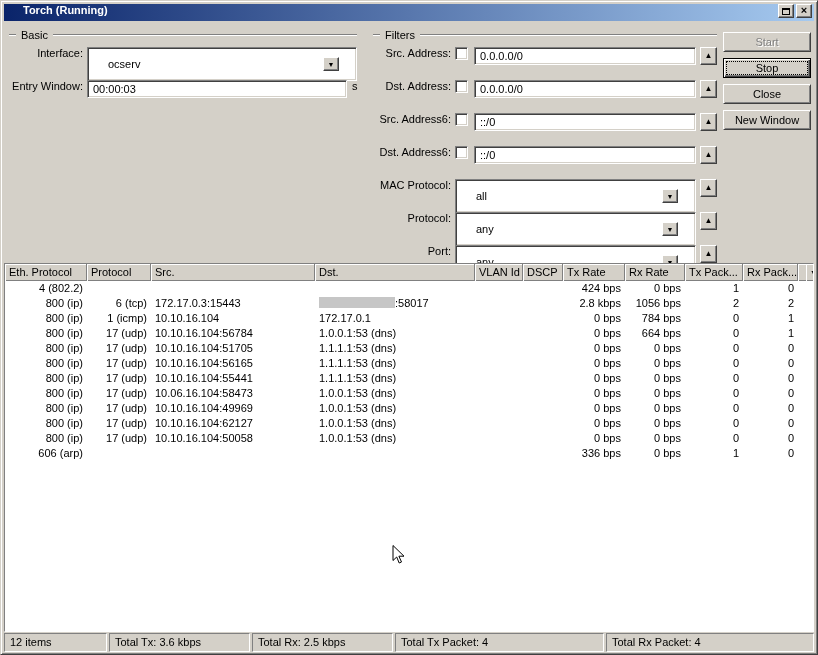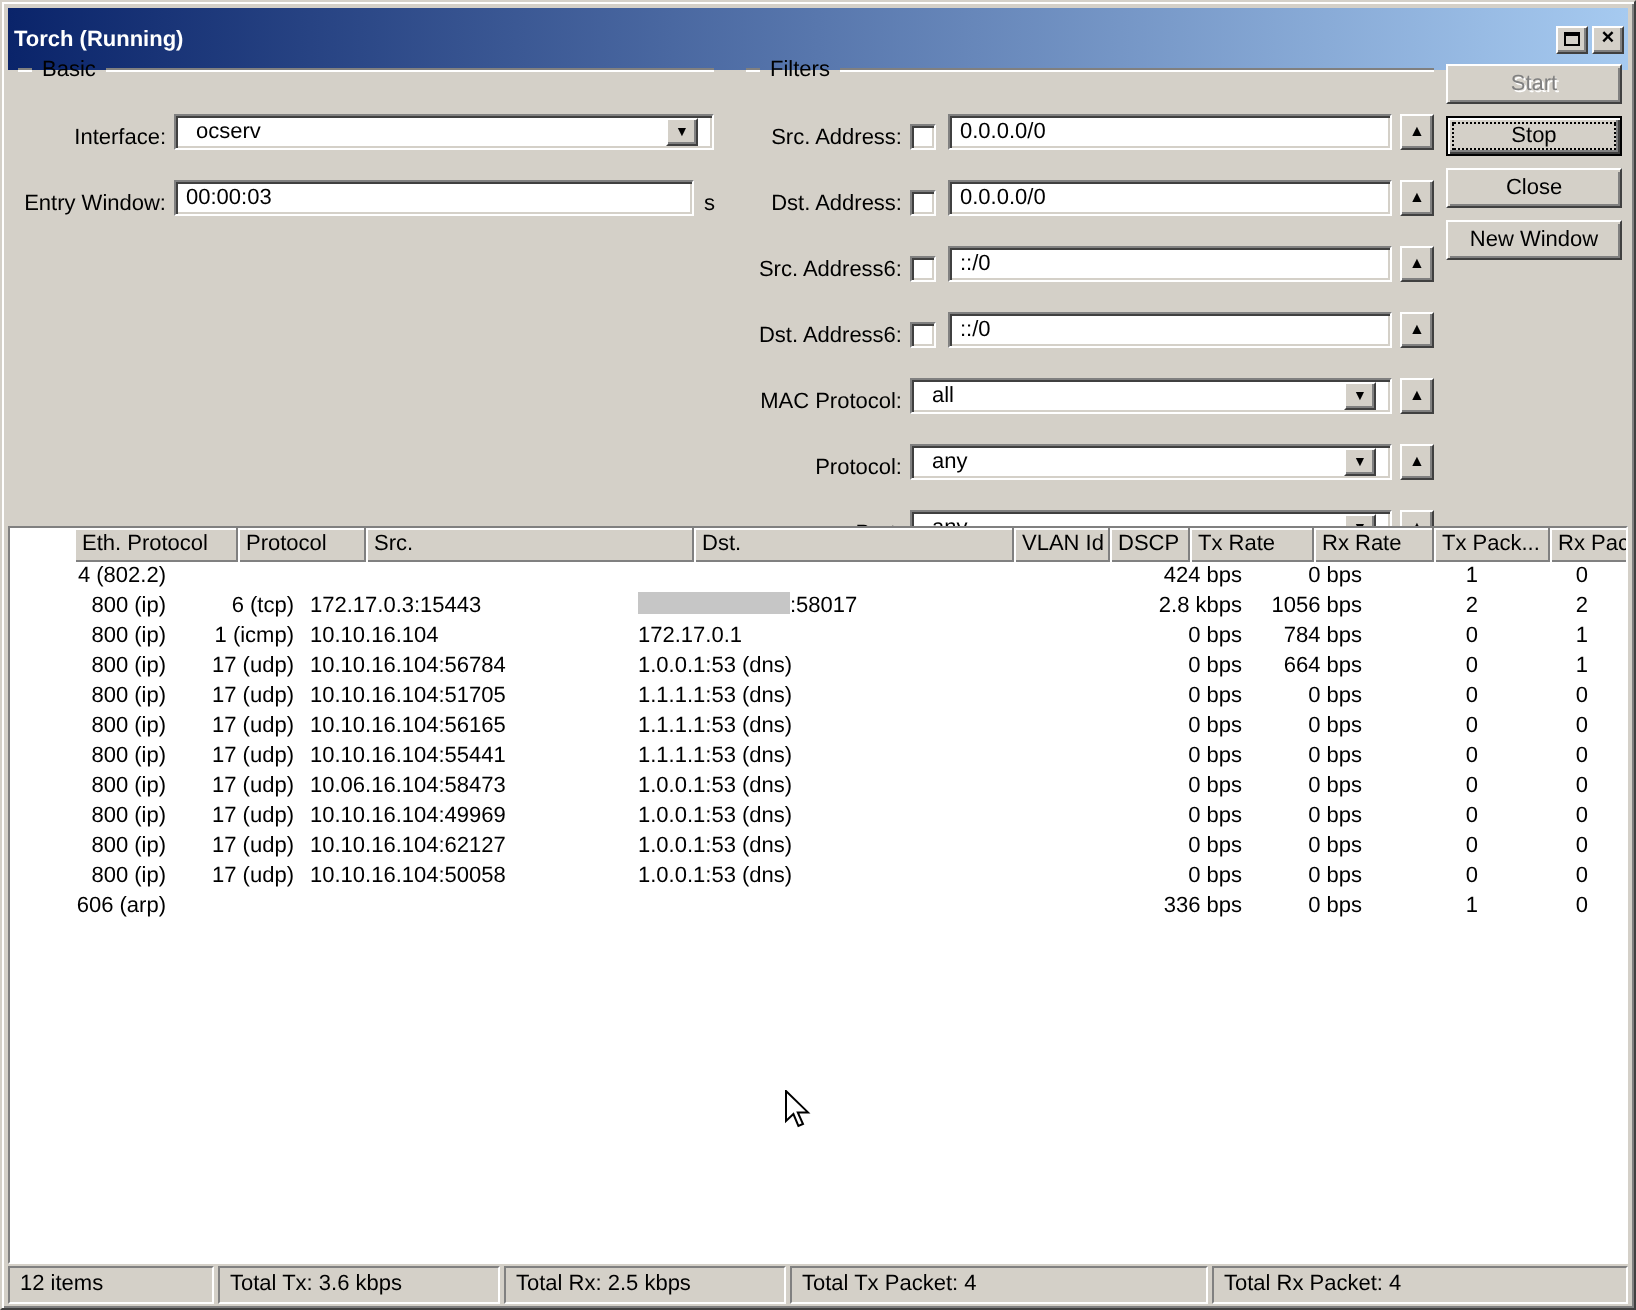--- a/index.html
+++ b/index.html
@@ -8,23 +8,23 @@
     font-family:"Liberation Sans","DejaVu Sans",sans-serif;
     font-size:11px; color:#000; background:#808080; overflow:hidden;
   }
   .window {
     position:relative; width:818px; height:655px; background:#d4d0c8;
     border:1px solid; border-color:#d4d0c8 #404040 #404040 #d4d0c8;
     box-shadow: inset 1px 1px 0 #ffffff, inset -1px -1px 0 #808080;
   }
   
   .titlebar {
-    position:absolute; left:3px; top:3px; width:810px; height:31px;
+    position:absolute; left:3px; top:3px; width:810px; height:17px;
     background:linear-gradient(90deg,#0a246a,#a6caf0);
-    display:flex; align-items:center; padding:0 2px 0 3px;
+    display:flex; align-items:flex-start; padding:0 2px 0 19px;
   }
   .title { color:#fff; font-weight:bold; flex:1; white-space:nowrap; overflow:hidden; }
   .tbtn {
     width:16px; height:14px; margin-left:2px; background:#d4d0c8;
     border:1px solid; border-color:#fff #404040 #404040 #fff;
     box-shadow: inset -1px -1px 0 #808080;
     display:flex; align-items:center; justify-content:center;
     font-size:11px; line-height:1; color:#000; padding:0; cursor:default;
   }
   .max-glyph { display:block; width:8px; height:7px; border:1px solid #000; border-top-width:2px; }
@@ -32,36 +32,36 @@
   
   .sep { display:flex; align-items:center; height:12px; margin-bottom:6px; }
   .sepline { height:2px; border-top:1px solid #808080; border-bottom:1px solid #fff; }
   .sep .lead { width:7px; }
   .sep .tail { flex:1; }
   .seplabel { padding:0 5px; white-space:nowrap; }
   
   .group { position:absolute; }
   .basic { left:8px; top:28px; width:348px; }
   .filters { left:372px; top:28px; width:344px; }
-  .frow { display:flex; height:28px; margin-bottom:5px; align-items:flex-end; }
+  .frow { display:flex; height:28px; margin-bottom:5px; align-items:flex-start; }
   .flabel { text-align:right; margin-right:4px; white-space:nowrap; }
   .basic .flabel { width:74px; flex:none; }
   .filters .flabel { width:78px; flex:none; }
   .field, .combo {
     background:#fff; height:18px;
     border:1px solid; border-color:#808080 #fff #fff #808080;
     box-shadow: inset 1px 1px 0 #404040, inset -1px -1px 0 #d4d0c8;
   }
   input.field, input.bare {
     font-family:"Liberation Sans","DejaVu Sans",sans-serif; font-size:11px; color:#000; outline:none;
   }
   input.field { padding:0 5px; }
   .grow { flex:1; min-width:0; }
   .w260 { width:260px; flex:none; }
-  .combo { display:flex; align-items:center; padding:6px; }
+  .combo { display:flex; align-items:center; padding:16px; }
   input.bare { border:none; background:transparent; flex:1; min-width:0; padding:0 4px; height:14px; }
   .raised {
     background:#d4d0c8; border:1px solid; border-color:#fff #404040 #404040 #fff;
     box-shadow: inset -1px -1px 0 #808080;
   }
   .dropbtn {
     width:16px; height:14px; margin-right:1px; flex:none;
     display:flex; align-items:center; justify-content:center; cursor:default;
   }
   .dd-icon { font-size:7px; line-height:1; }
@@ -92,21 +92,21 @@
     border-color:#000;
     box-shadow: inset 1px 1px 0 #fff, inset -1px -1px 0 #404040, inset -2px -2px 0 #808080;
     outline:1px dotted #000; outline-offset:-4px;
   }
   
   .tablewrap {
     position:absolute; left:3px; top:262px; width:810px; height:369px;
     background:#fff; border:1px solid; border-color:#808080 #fff #fff #808080;
     display:flex; flex-direction:column; overflow:hidden;
   }
-  .thead { display:flex; height:17px; background:#d4d0c8; flex:none;margin-left:32px; }
+  .thead { display:flex; height:17px; background:#d4d0c8; flex:none; }
   .hcell {
     background:#d4d0c8; border-right:1px solid #808080;
     box-shadow: inset 1px 1px 0 #fff, inset 0 -1px 0 #808080;
     padding:2px 4px 0 4px; white-space:nowrap; overflow:hidden; flex:none; cursor:default;
   }
   .hfill { flex:1; border-right:none; }
   .hbtn {
     width:15px; flex:none; background:#d4d0c8;
     box-shadow: inset 1px 1px 0 #fff, inset 0 -1px 0 #808080;
     display:flex; align-items:center; justify-content:center; cursor:default;

